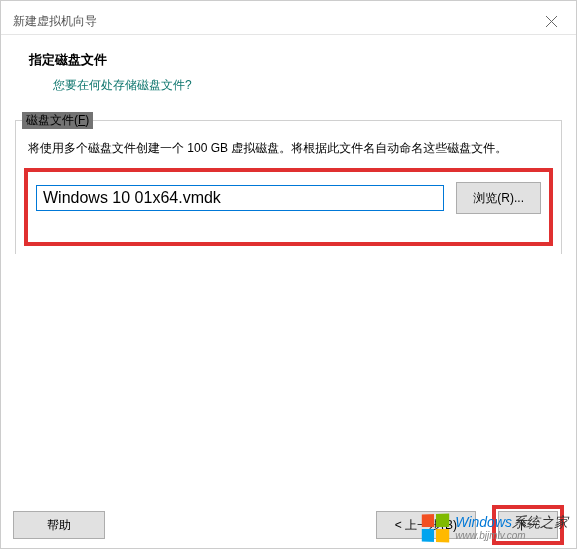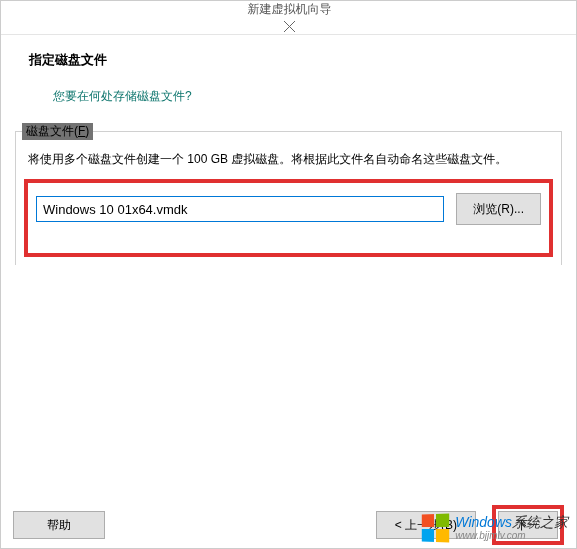--- a/index.html
+++ b/index.html
@@ -21,23 +21,22 @@
       height: 549px;
       border: 1px solid #ccc;
       background: #fff;
       position: relative;
     }
     .titlebar {
       height: 34px;
       display: flex;
       align-items: center;
       justify-content: space-between;
-      padding: 0 10px 0 12px;
+      padding: 8px 10px 0 12px;
       border-bottom: 1px solid #e5e5e5;
-      flex-direction: column;
     }
     .titlebar-title {
       font-size: 12px;
       color: #555;
     }
     .close-btn {
       width: 30px;
       height: 28px;
       display: flex;
       align-items: center;
@@ -52,21 +51,21 @@
       stroke: #666;
       stroke-width: 1;
     }
     .header-section {
       padding: 16px 28px 18px 28px;
     }
     .header-title {
       font-size: 13px;
       font-weight: bold;
       color: #000;
-      margin-bottom: 19px;
+      margin-bottom: 8px;
     }
     .header-subtitle {
       font-size: 12px;
       color: #0f766e;
       margin-left: 24px;
     }
     .fieldset-wrap {
       padding: 8px 14px 0 14px;
     }
     .fieldset {
@@ -98,21 +97,21 @@
       padding: 10px 8px 28px 8px;
       display: flex;
       align-items: center;
       gap: 12px;
     }
     .disk-input {
       flex: 1;
       height: 26px;
       border: 1px solid #0078d7;
       padding: 0 6px;
-      font-size: 13px;
+      font-size: 16px;
       font-family: inherit;
       outline: none;
       background: #fff;
     }
     .browse-btn {
       height: 32px;
       padding: 0 16px;
       background: #e1e1e1;
       border: 1px solid #adadad;
       font-size: 12px;

